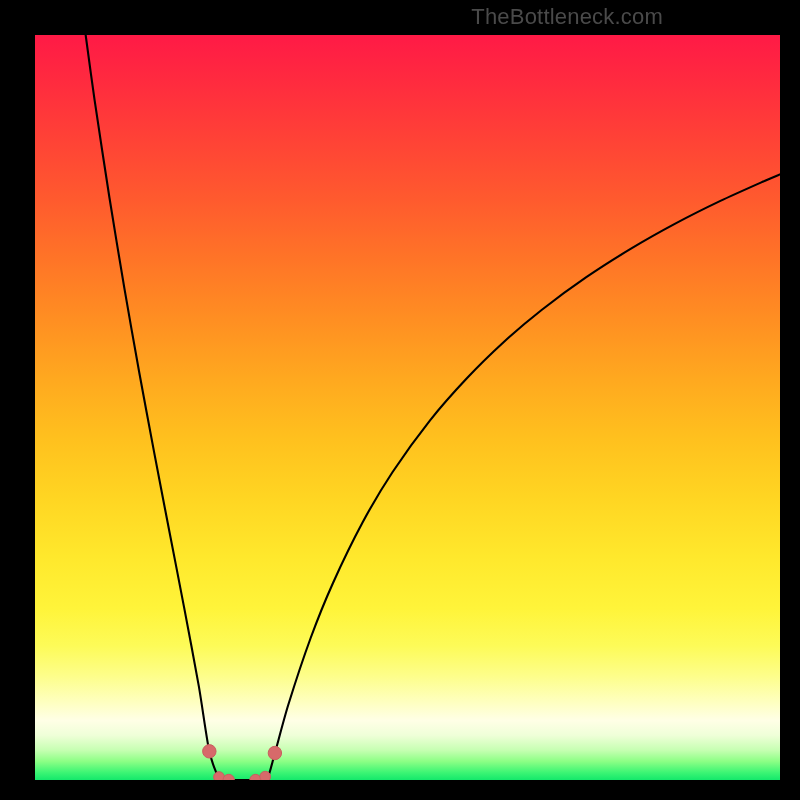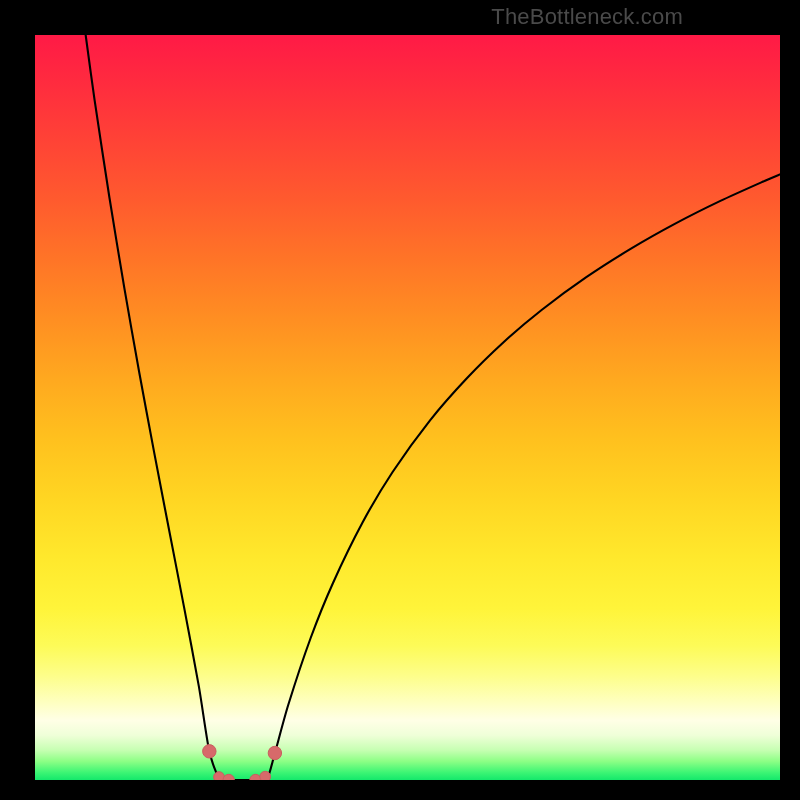--- a/index.html
+++ b/index.html
@@ -9,21 +9,20 @@
     height: 800px;
     overflow: hidden;
     background: #000;
     font-family: Arial, Helvetica, sans-serif;
   }
   .stage {
     position: relative;
     width: 675px;
     height: 800px;
     background: #000;
-    padding-left: 20px;
   }
   .plot {
     position: absolute;
     left: 35px;
     top: 35px;
     width: 745px;
     height: 745px;
     overflow: hidden;
   }
   .gradient {

